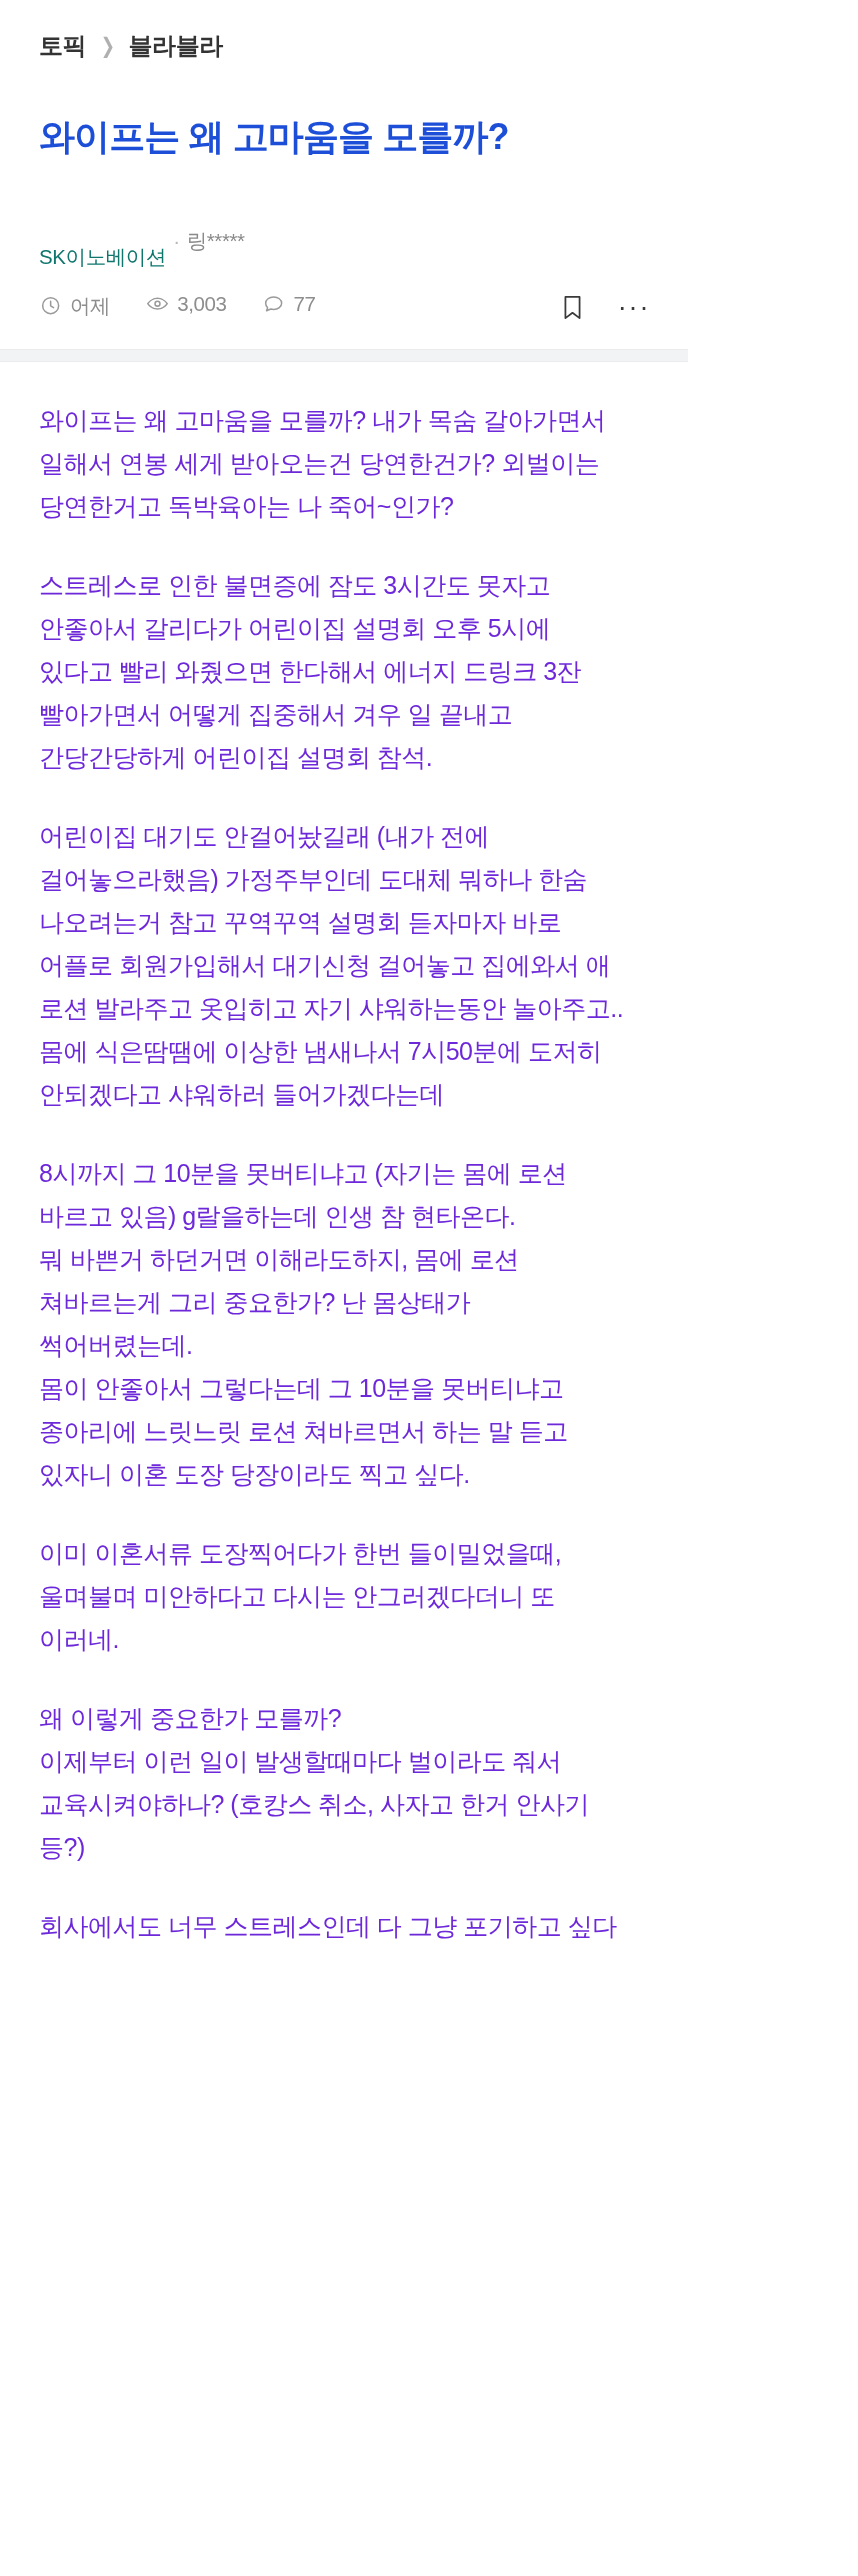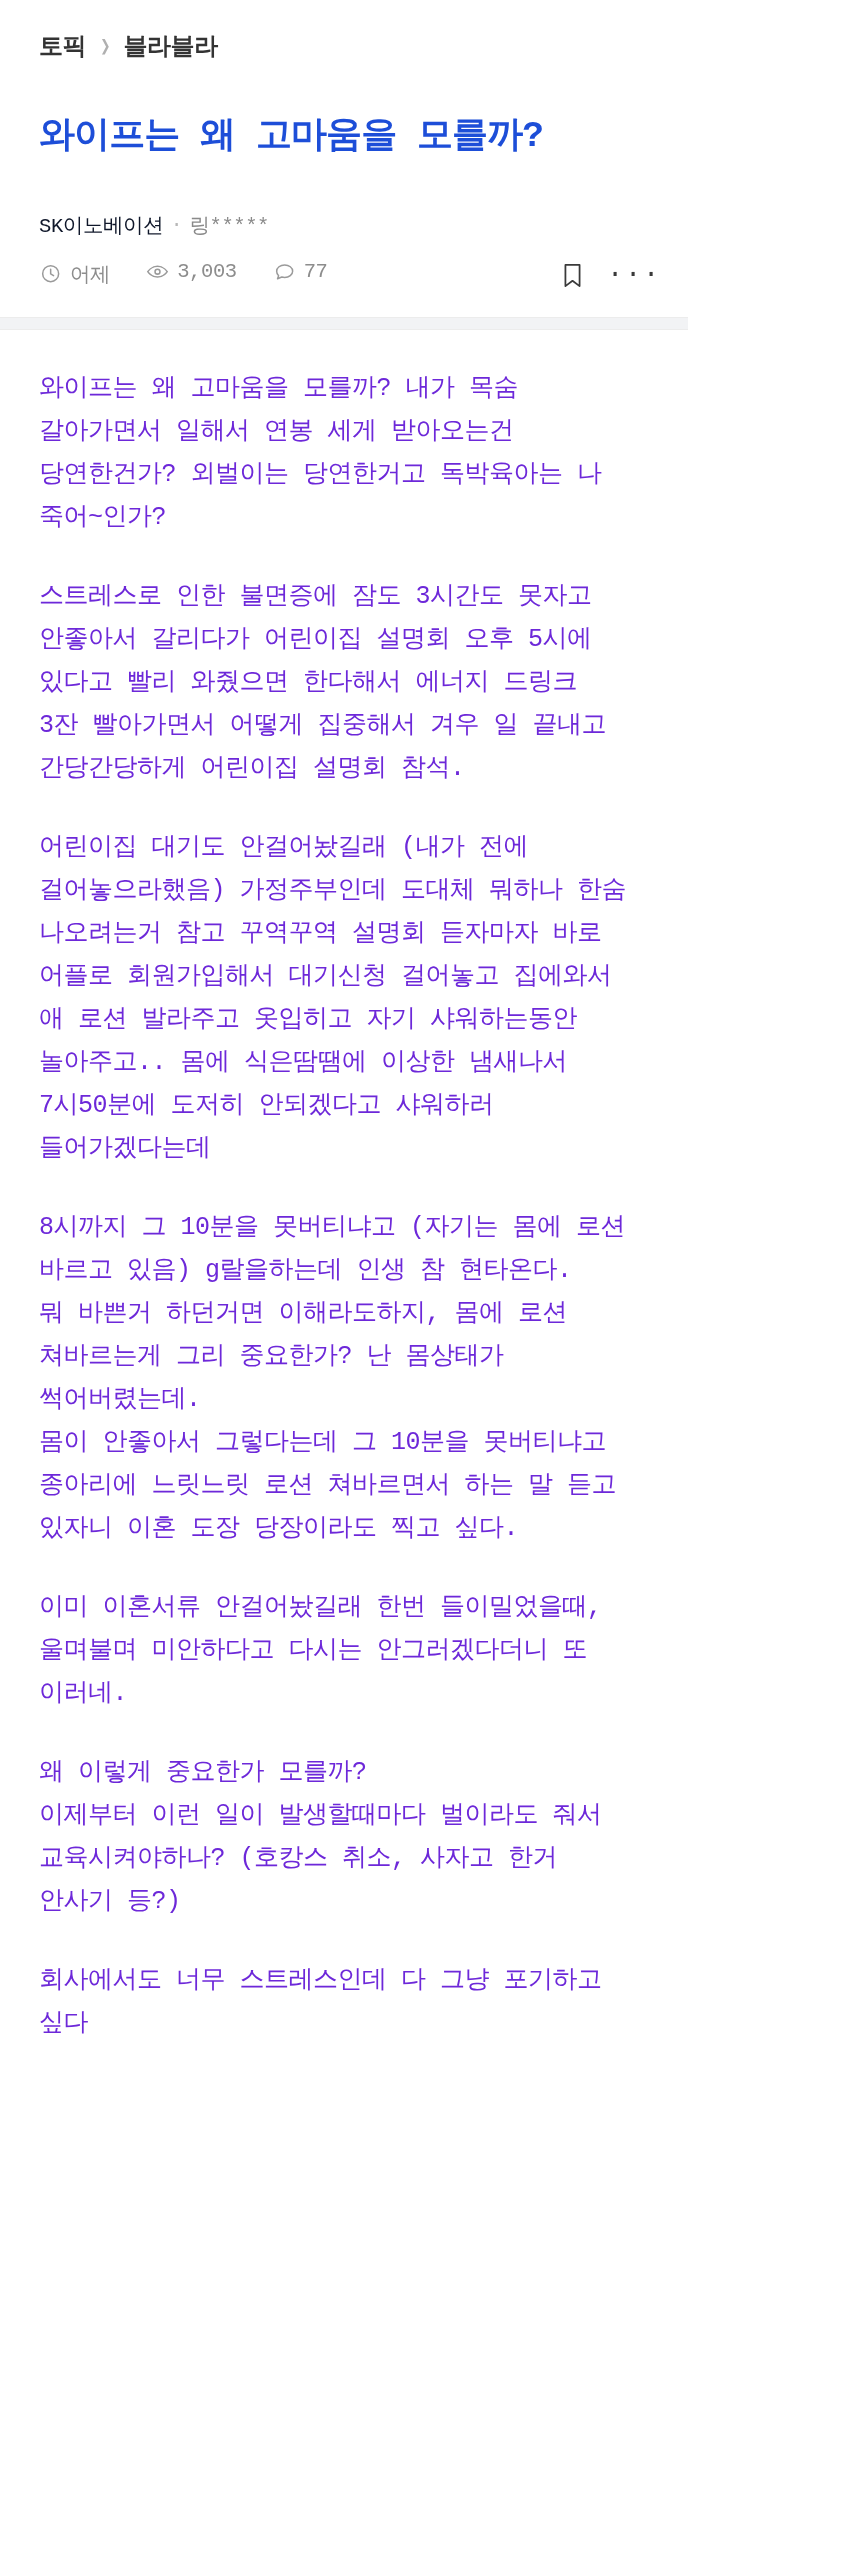--- a/index.html
+++ b/index.html
@@ -12,21 +12,20 @@
     font-family: "Liberation Sans", sans-serif;
     color: #1a1a1a;
     -webkit-font-smoothing: antialiased;
   }
   .page {
     width: 688px;
     min-height: 2576px;
     box-sizing: border-box;
     background: #ffffff;
     position: relative;
-    font-family: Liberation Mono, monospace;
   }
 
   
   .breadcrumb {
     display: flex;
     align-items: center;
     gap: 12.4px;
     padding: 30px 39px 0 39px;
     font-size: 24px;
     font-weight: bold;
@@ -58,21 +57,22 @@
   .author-line {
     padding: 25px 39px 0 39px;
     font-size: 20.5px;
     color: #888888;
     letter-spacing: -0.4px;
     display: flex;
     align-items: center;
     gap: 7.1px;
   }
   .author-line .board {
-    color: #0f172a;
+    color: #0f766e;
+    margin-top: 32px;
   }
   .author-line .dot {
     color: #b8b8b8;
   }
   .author-line .nick {
     color: #8a8a8a;
   }
 
   
   .meta-row {
@@ -207,20 +207,20 @@
 
   <div class="divider-band"></div>
 
   <div class="body">
     <p>와이프는 왜 고마움을 모를까? 내가 목숨 갈아가면서 일해서 연봉 세게 받아오는건 당연한건가? 외벌이는 당연한거고 독박육아는 나 죽어~인가?</p>
     <p>스트레스로 인한 불면증에 잠도 3시간도 못자고 안좋아서 갈리다가 어린이집 설명회 오후 5시에 있다고 빨리 와줬으면 한다해서 에너지 드링크 3잔 빨아가면서 어떻게 집중해서 겨우 일 끝내고 간당간당하게 어린이집 설명회 참석.</p>
     <p>어린이집 대기도 안걸어놨길래 (내가 전에 걸어놓으라했음) 가정주부인데 도대체 뭐하나 한숨 나오려는거 참고 꾸역꾸역 설명회 듣자마자 바로 어플로 회원가입해서 대기신청 걸어놓고 집에와서 애 로션 발라주고 옷입히고 자기 샤워하는동안 놀아주고.. 몸에 식은땀땜에 이상한 냄새나서 7시50분에 도저히 안되겠다고 샤워하러 들어가겠다는데</p>
     <p>8시까지 그 10분을 못버티냐고 (자기는 몸에 로션 바르고 있음) g랄을하는데 인생 참 현타온다.
 뭐 바쁜거 하던거면 이해라도하지, 몸에 로션 쳐바르는게 그리 중요한가? 난 몸상태가 썩어버렸는데.
 몸이 안좋아서 그렇다는데 그 10분을 못버티냐고 종아리에 느릿느릿 로션 쳐바르면서 하는 말 듣고 있자니 이혼 도장 당장이라도 찍고 싶다.</p>
-    <p>이미 이혼서류 안걸어놨길래 한번 들이밀었을때, 울며불며 미안하다고 다시는 안그러겠다더니 또 이러네.</p>
+    <p>이미 이혼서류 도장찍어다가 한번 들이밀었을때, 울며불며 미안하다고 다시는 안그러겠다더니 또 이러네.</p>
     <p>왜 이렇게 중요한가 모를까?
 이제부터 이런 일이 발생할때마다 벌이라도 줘서 교육시켜야하나? (호캉스 취소, 사자고 한거 안사기 등?)</p>
     <p>회사에서도 너무 스트레스인데 다 그냥 포기하고 싶다</p>
   </div>
 
 </div>
 
 
 </body></html>

